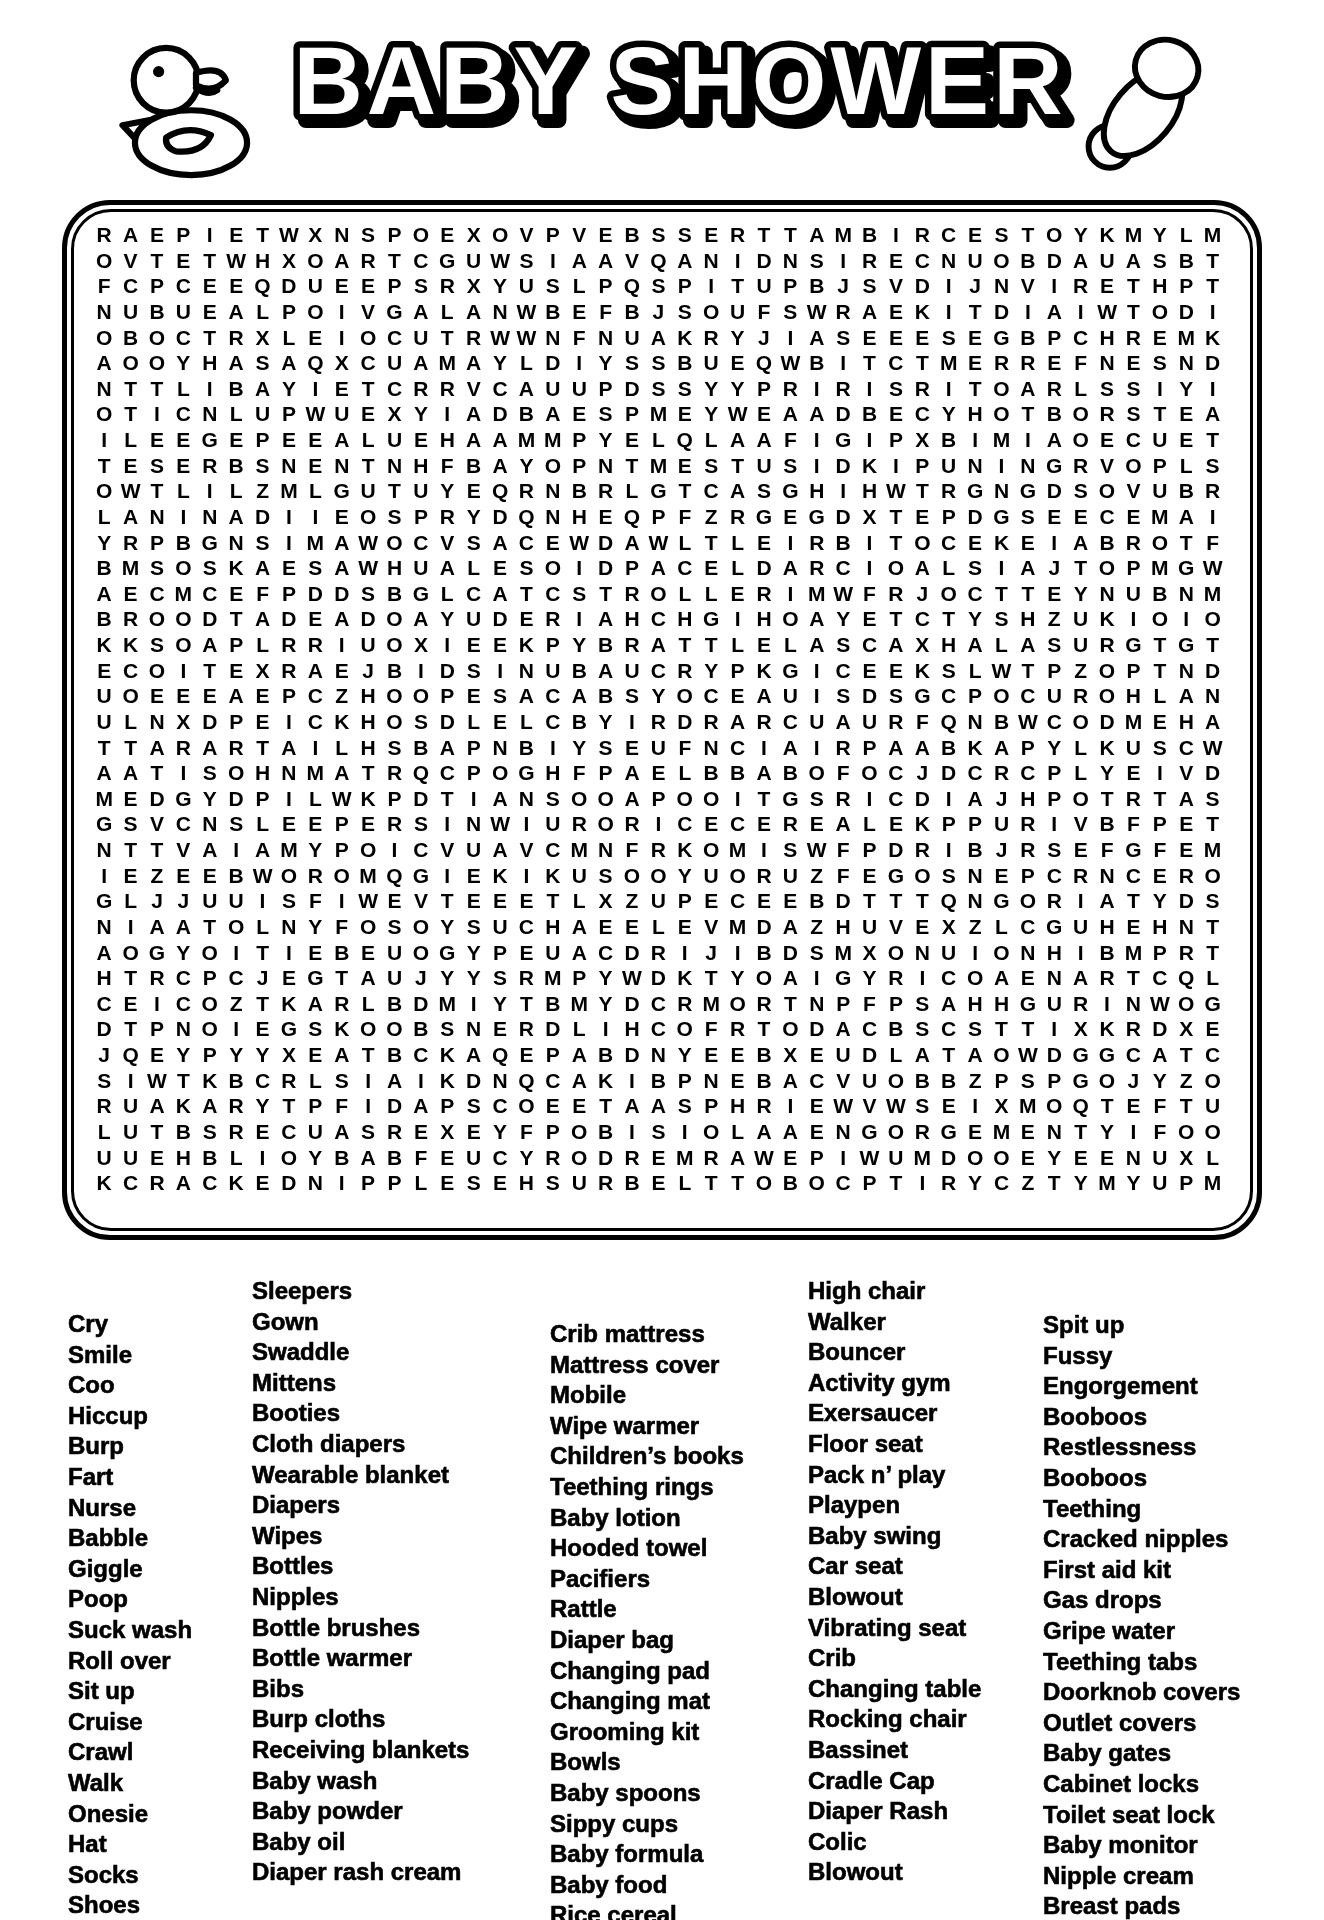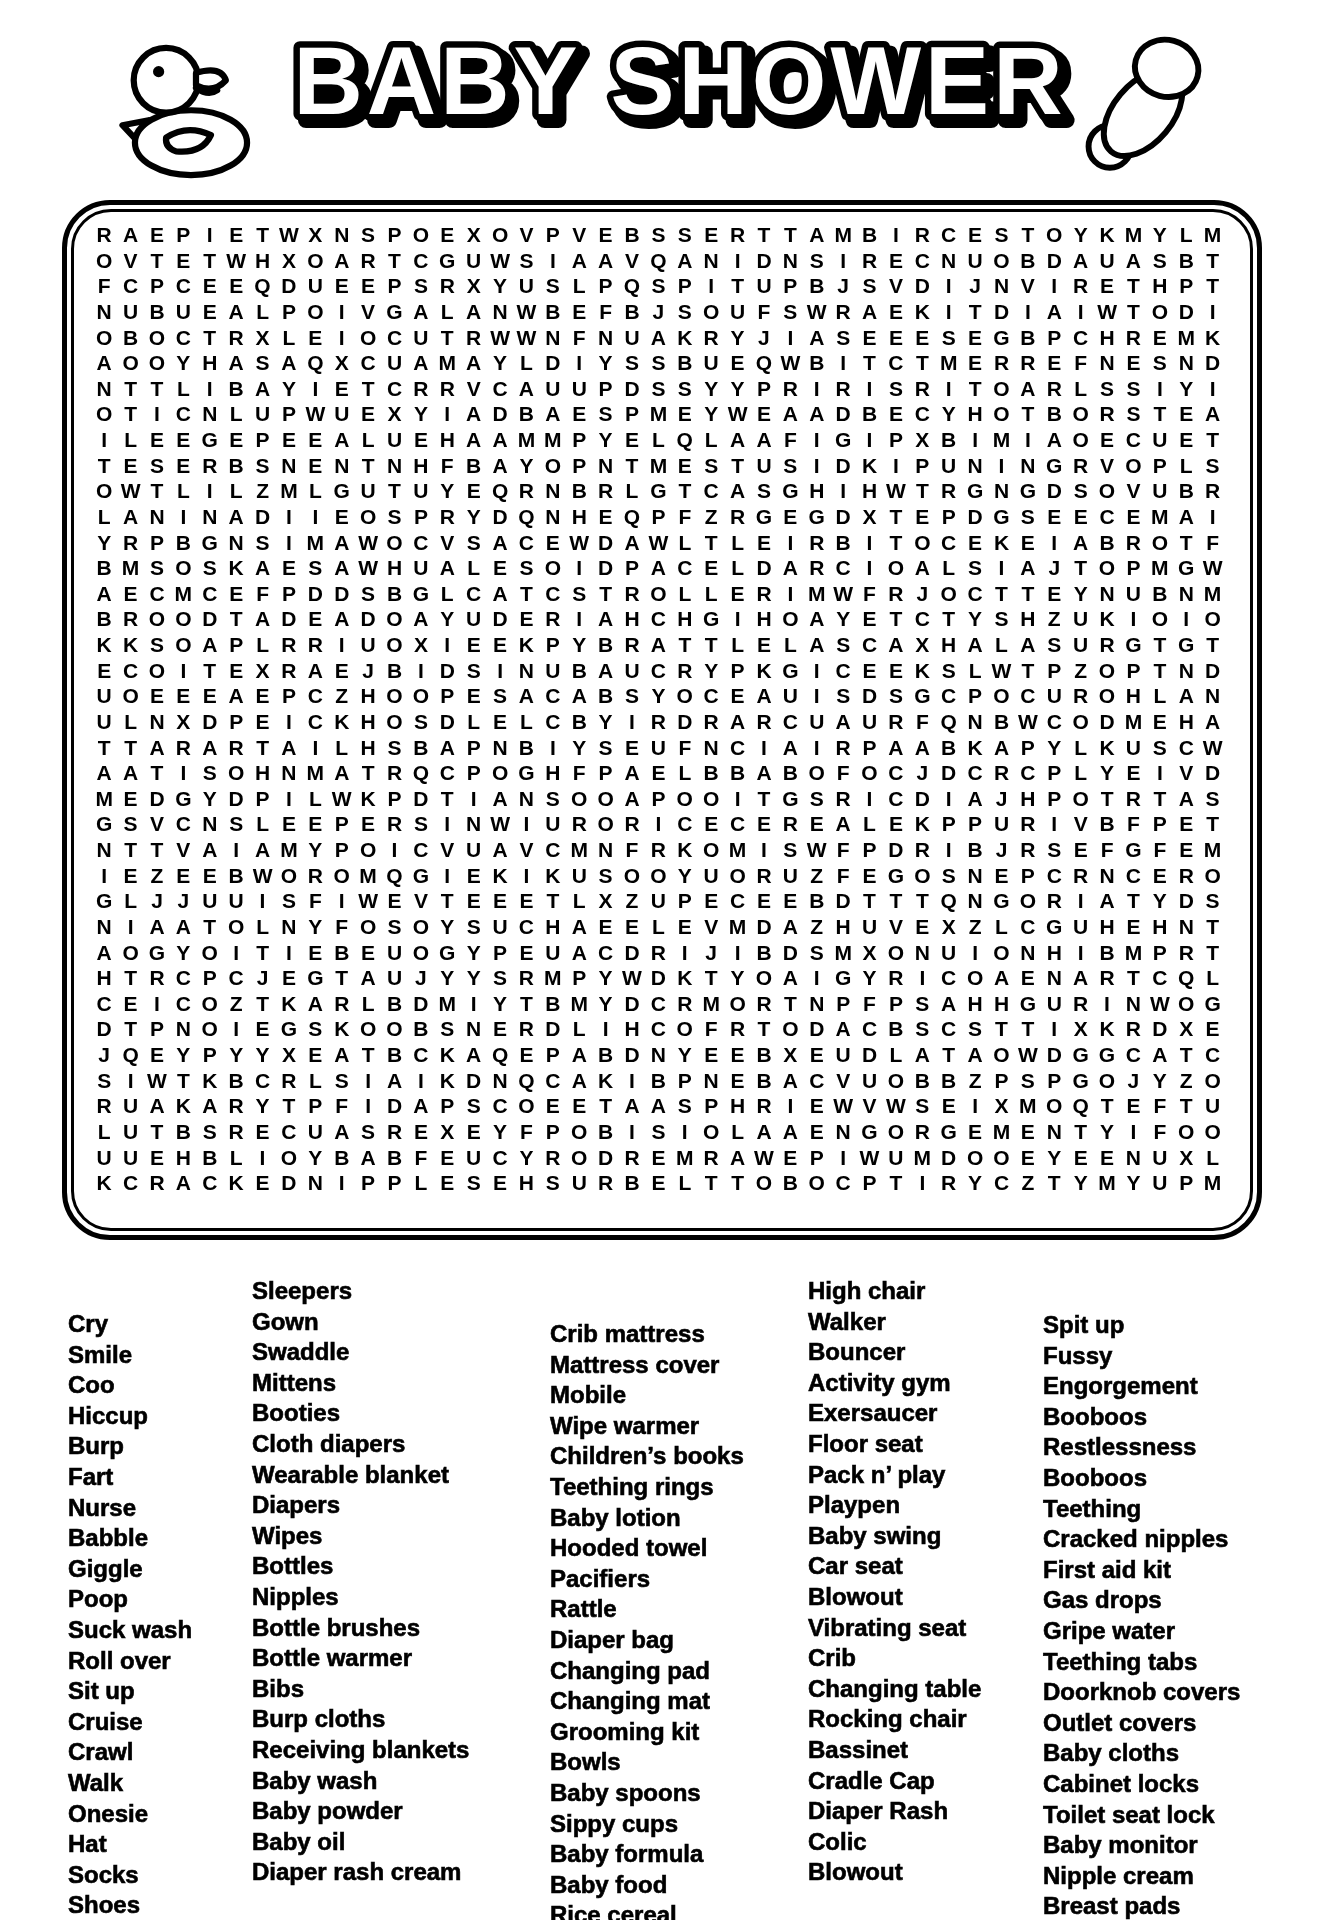--- a/index.html
+++ b/index.html
@@ -1894,21 +1894,21 @@
         <div class="word-item">Restlessness</div>
         <div class="word-item">Booboos</div>
         <div class="word-item">Teething</div>
         <div class="word-item">Cracked nipples</div>
         <div class="word-item">First aid kit</div>
         <div class="word-item">Gas drops</div>
         <div class="word-item">Gripe water</div>
         <div class="word-item">Teething tabs</div>
         <div class="word-item">Doorknob covers</div>
         <div class="word-item">Outlet covers</div>
-        <div class="word-item">Baby cloths</div>
+        <div class="word-item">Baby gates</div>
         <div class="word-item">Cabinet locks</div>
         <div class="word-item">Toilet seat lock</div>
         <div class="word-item">Baby monitor</div>
         <div class="word-item">Nipple cream</div>
         <div class="word-item">Breast pads</div>
       </div>
     </div>
 
 </div>
 

